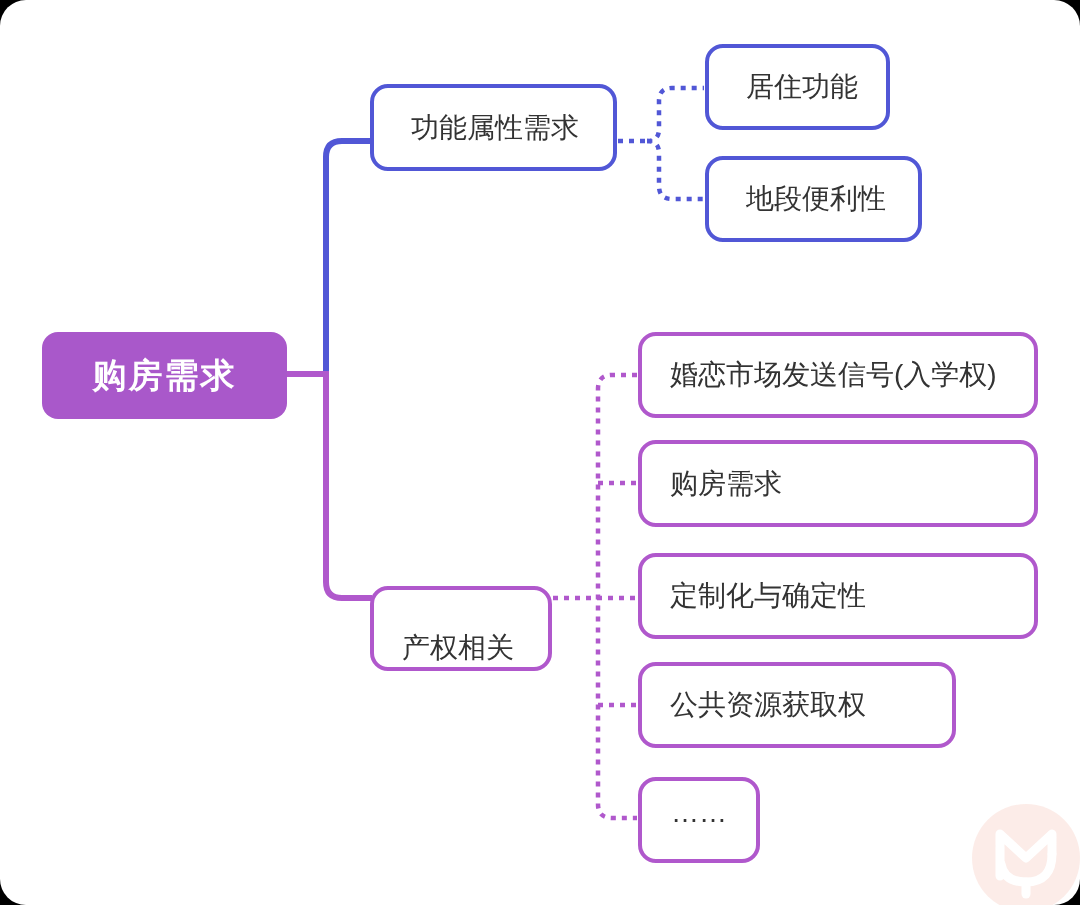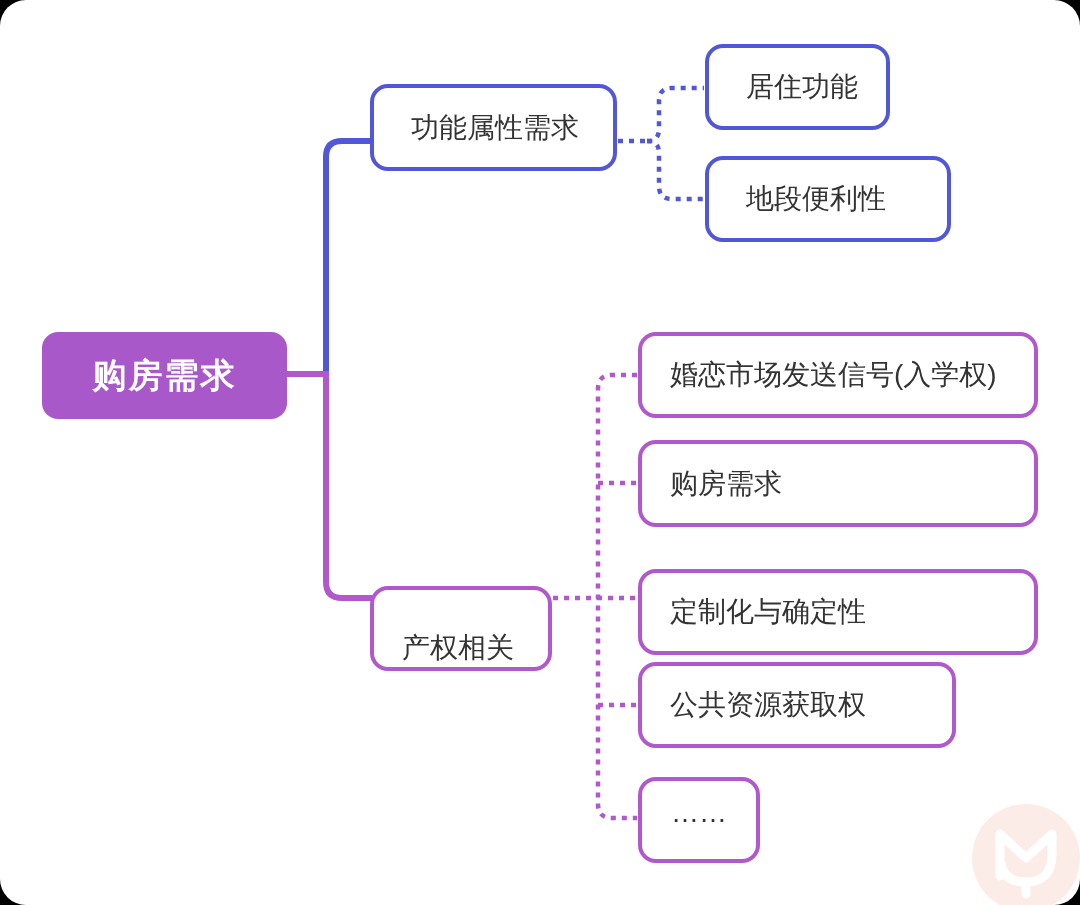--- a/index.html
+++ b/index.html
@@ -73,37 +73,37 @@
     </div>
 
     <div class="node blue" style="left:370px;top:84px;width:247px;height:87px;">
       <span>功能属性需求</span>
     </div>
 
     <div class="node blue" style="left:705px;top:44px;width:185px;height:86px;">
       <span>居住功能</span>
     </div>
 
-    <div class="node blue" style="left:705px;top:156px;width:246px;height:86px;">
+    <div class="node blue" style="left:705px;top:156px;width:217px;height:86px;">
       <span>地段便利性</span>
     </div>
 
     <div class="node purple" style="left:370px;top:586px;width:182px;height:85px;align-items:flex-end;">
       <span>产权相关</span>
     </div>
 
     <div class="node purple" style="left:638px;top:332px;width:400px;height:86px;">
       <span>婚恋市场发送信号(入学权)</span>
     </div>
 
     <div class="node purple" style="left:638px;top:440px;width:400px;height:87px;">
       <span>购房需求</span>
     </div>
 
-    <div class="node purple" style="left:638px;top:553px;width:400px;height:86px;margin-top:16px;">
+    <div class="node purple" style="left:638px;top:553px;width:400px;height:86px;">
       <span>定制化与确定性</span>
     </div>
 
     <div class="node purple" style="left:638px;top:662px;width:318px;height:86px;">
       <span>公共资源获取权</span>
     </div>
 
     <div class="node purple ellipsis" style="left:638px;top:777px;width:122px;height:86px;">
       <span>……</span>
     </div>

